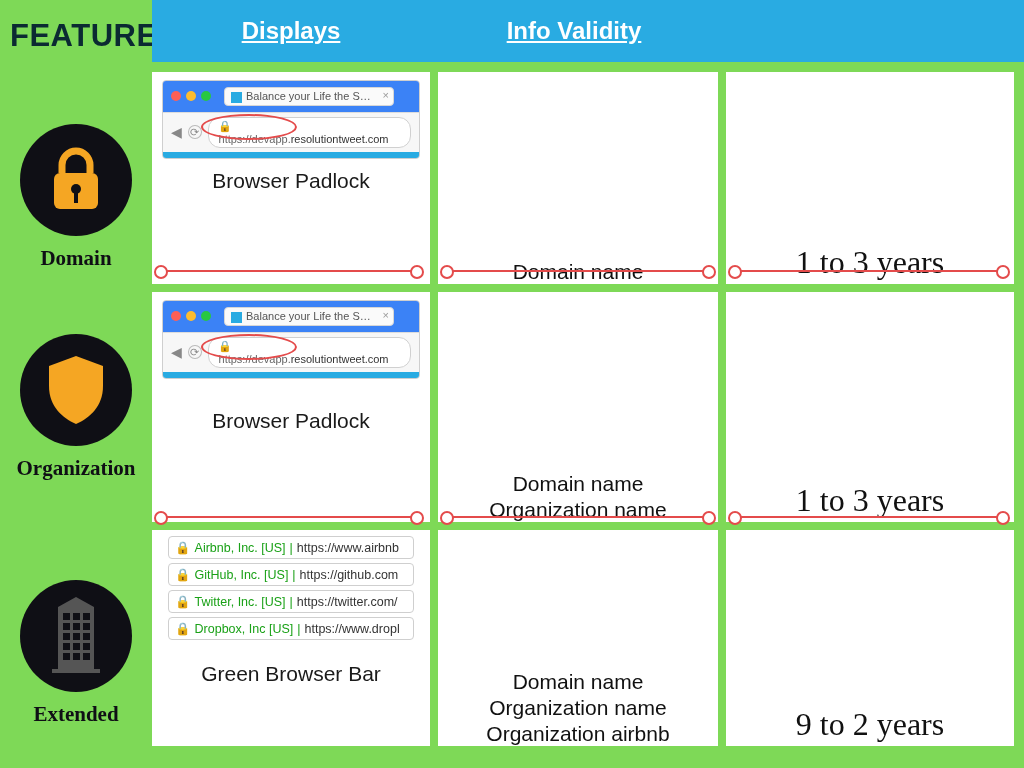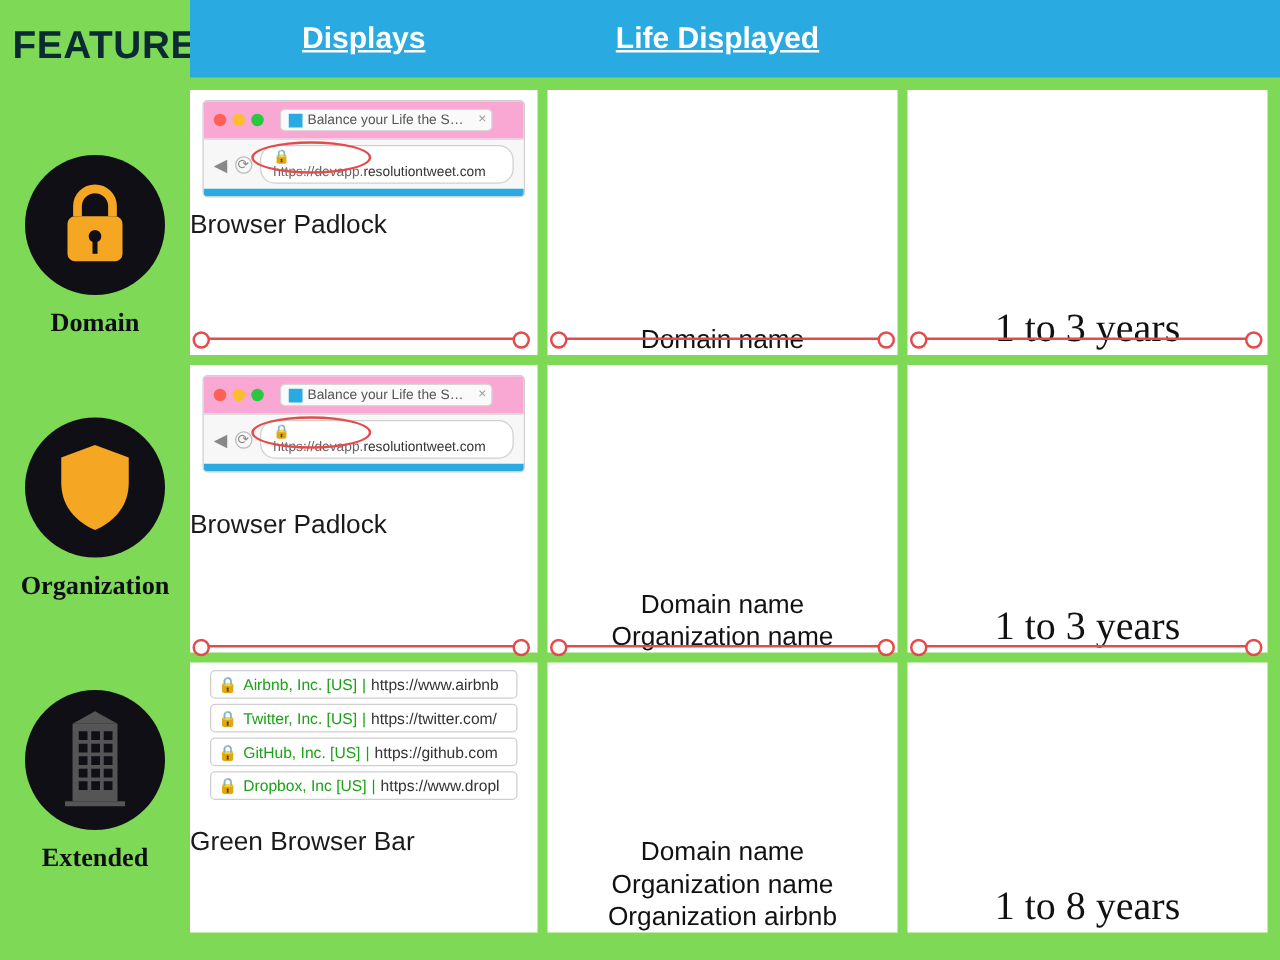--- a/index.html
+++ b/index.html
@@ -126,21 +126,21 @@
     border-radius: 4px;
     background: #f3f3f3;
     font-size: 12px;
     overflow: hidden;
   }
   .mb-top {
     display: flex;
     align-items: center;
     gap: 5px;
     padding: 6px 8px;
-    background: #f9a8d4;
+    background: #3b82f6;
   }
   .dot { width: 10px; height: 10px; border-radius: 50%; }
   .dot.r { background: #ff5f57; }
   .dot.y { background: #febc2e; }
   .dot.g { background: #28c840; }
   .mb-tab {
     margin-left: 8px;
     background: #fafafa;
     border: 1px solid #d6d6d6;
     border-radius: 4px;
@@ -197,21 +197,21 @@
     width: 92px; height: 22px;
     border: 2px solid #e44b4b;
     border-radius: 50%;
     pointer-events:none;
   }
   .mb-strip { height:6px; background:#29abe2; }
 
   .displays-caption {
     font-size: 21px;
     color: #1a1a1a;
-    text-align: left;
+    text-align: center;
     margin-top: 6px;
   }
 
   
   .ev-list {
     width: 246px;
     margin: 6px auto 6px;
     display: flex;
     flex-direction: column;
     gap: 4px;
@@ -231,21 +231,21 @@
   .ev-row .url  { color: #333; }
 
 </style>
 </head>
 <body>
 
 <div class="feature-header">FEATURE</div>
 
 <div class="col-header-bar">
   <div class="col-header ch1">Displays</div>
-  <div class="col-header ch2">Life Displayed</div>
+  <div class="col-header ch2">Info Validity</div>
 </div>
 
 <div class="feat" style="top:124px">
   <div class="circle">
     <svg width="64" height="70" viewBox="0 0 64 70">
       <path d="M18 28 v-8 a14 14 0 0 1 28 0 v8" fill="none" stroke="#f5a623" stroke-width="7"></path>
       <rect x="10" y="28" width="44" height="36" rx="6" fill="#f5a623"></rect>
       <circle cx="32" cy="44" r="5" fill="#0f0f15"></circle>
       <rect x="30" y="46" width="4" height="12" fill="#0f0f15"></rect>
     </svg>
@@ -255,21 +255,21 @@
 
 <div class="feat" style="top:334px">
   <div class="circle">
     <svg width="66" height="76" viewBox="0 0 66 76">
       <path d="M33 4 L60 14 V34 C60 54 47 66 33 72 C19 66 6 54 6 34 V14 Z" fill="#f5a623"></path>
     </svg>
   </div>
   <div class="feat-label">Organization</div>
 </div>
 
-<div class="feat" style="top:552px">
+<div class="feat" style="top:580px">
   <div class="circle">
     <svg width="56" height="82" viewBox="0 0 56 82">
       <rect x="10" y="12" width="36" height="62" fill="#555"></rect>
       <polygon points="10,12 28,2 46,12" fill="#555"></polygon>
       <g fill="#0f0f15">
         <rect x="15" y="18" width="7" height="7"></rect>
           <rect x="25" y="18" width="7" height="7"></rect>
           <rect x="35" y="18" width="7" height="7"></rect>
         <rect x="15" y="28" width="7" height="7"></rect>
           <rect x="25" y="28" width="7" height="7"></rect>
@@ -347,36 +347,36 @@
 </div>
 <div class="panel c-validity r2">
   <div class="cell-center">
       <div class="validity-text">1 to 3 years</div>
     </div>
 </div>
 
 <div class="panel c-displays r3">
   <div class="ev-list">
     <div class="ev-row"><span class="lock">🔒</span><span class="org">Airbnb, Inc. [US]</span><span class="sep">|</span><span class="url">https://www.airbnb</span></div>
+    <div class="ev-row"><span class="lock">🔒</span><span class="org">GitHub, Inc. [US]</span><span class="sep">|</span><span class="url">https://github.com</span></div>
     <div class="ev-row"><span class="lock">🔒</span><span class="org">Twitter, Inc. [US]</span><span class="sep">|</span><span class="url">https://twitter.com/</span></div>
-    <div class="ev-row"><span class="lock">🔒</span><span class="org">GitHub, Inc. [US]</span><span class="sep">|</span><span class="url">https://github.com</span></div>
     <div class="ev-row"><span class="lock">🔒</span><span class="org">Dropbox, Inc [US]</span><span class="sep">|</span><span class="url">https://www.dropl</span></div>
   </div>
   <div class="displays-caption" style="margin-top:22px;">Green Browser Bar</div>
 </div>
 <div class="panel c-info r3">
   <div class="cell-center">
     <span>Domain name</span>
     <span>Organization name</span>
     <span>Organization airbnb</span>
   </div>
 </div>
 <div class="panel c-validity r3">
   <div class="cell-center">
-      <div class="validity-text">1 to 8 years</div>
+      <div class="validity-text">9 to 2 years</div>
     </div>
 </div>
 
 <div class="divider" style="top:270px; left:160px; width:258px;"></div>
 <div class="divider" style="top:270px; left:446px; width:264px;"></div>
 <div class="divider" style="top:270px; left:734px; width:270px;"></div>
 
 <div class="divider" style="top:516px; left:160px; width:258px;"></div>
 <div class="divider" style="top:516px; left:446px; width:264px;"></div>
 <div class="divider" style="top:516px; left:734px; width:270px;"></div>

